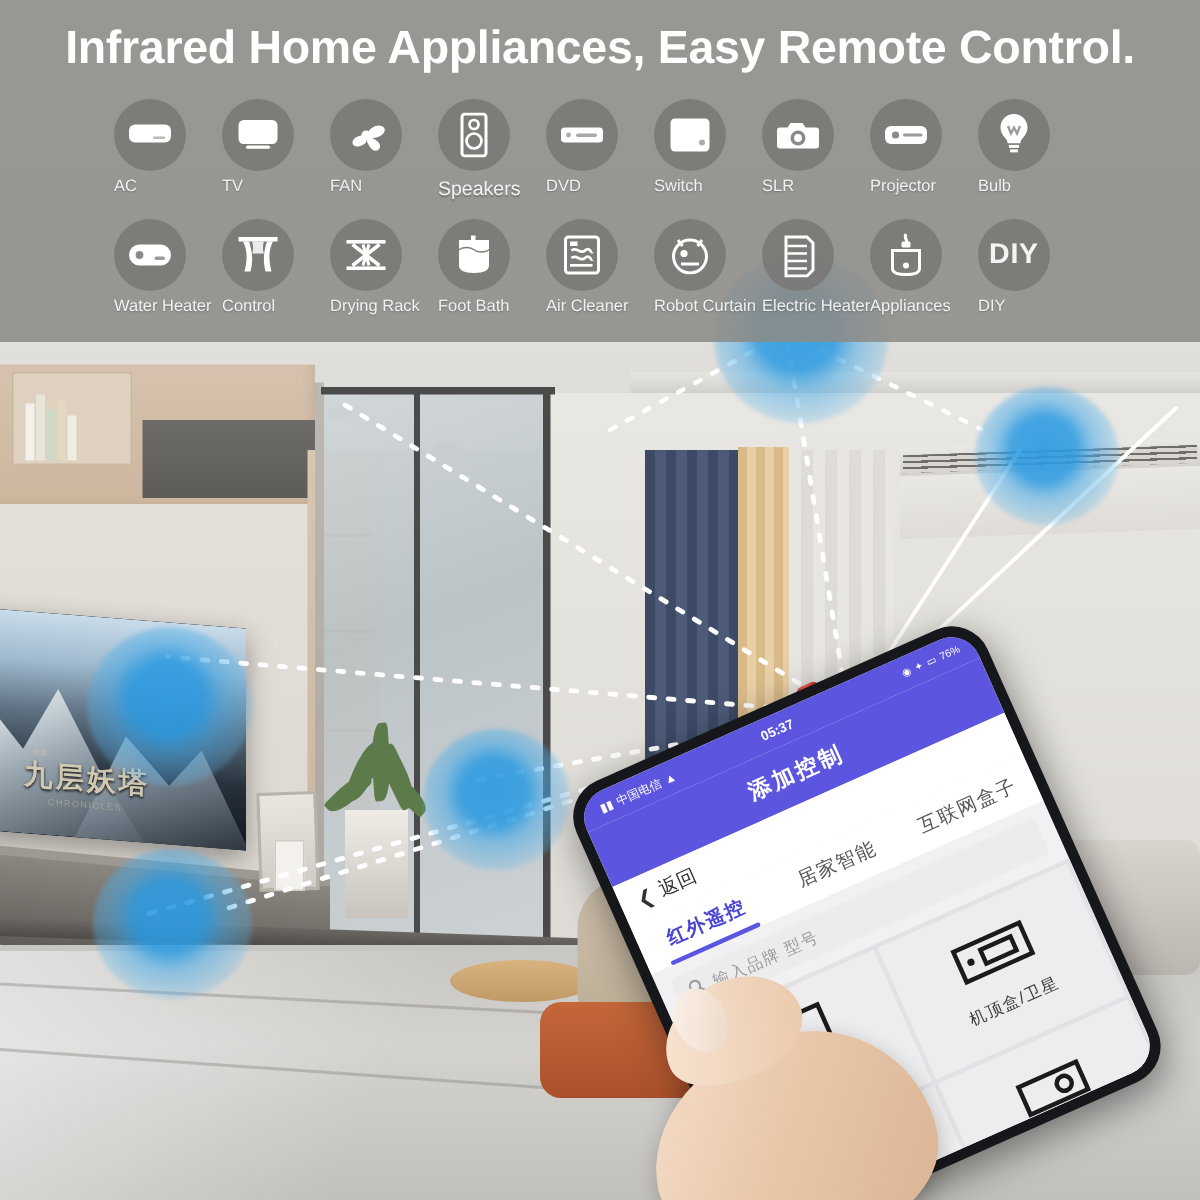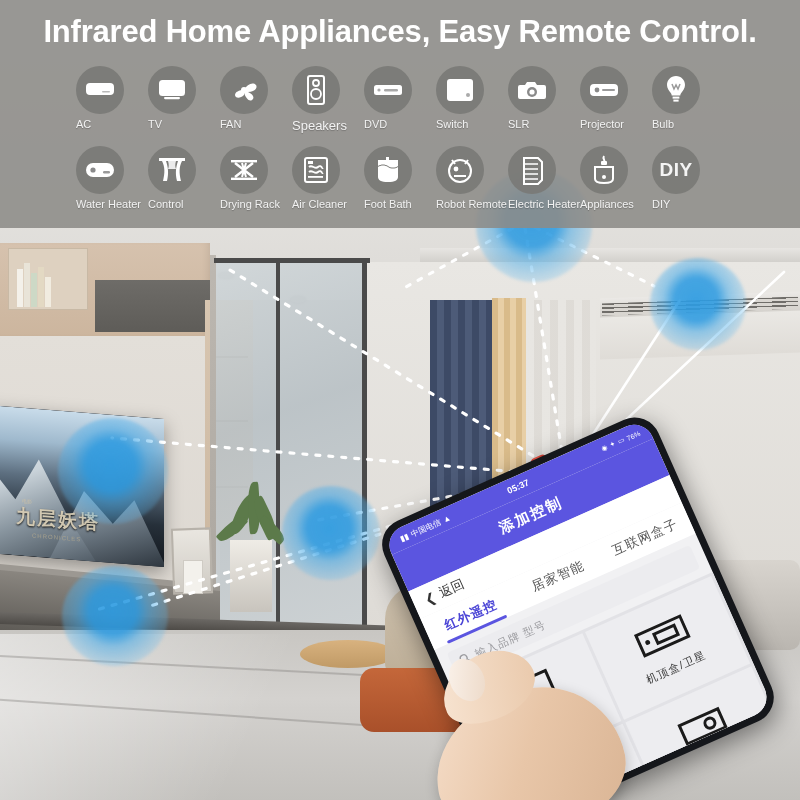--- a/index.html
+++ b/index.html
@@ -434,49 +434,49 @@
               <rect x="2" y="19.6" width="26" height="2.4" fill="#fff"></rect>
               <path d="M6 5l18 14M24 5L6 19" stroke="#fff" stroke-width="2.4"></path>
               <path d="M13 5l4 14M17 5l-4 14" stroke="#fff" stroke-width="2"></path>
             </svg>
         </div>
         <div class="clabel">Drying Rack</div>
       </div>
       <div class="cell">
         <div class="circ">
           <svg width="26" height="28" viewBox="0 0 26 28">
+              <path d="M3 4h20v6c-3 2-7 2-10 0S6 8 3 10z" fill="#fff"></path>
+              <path d="M3 11c3-2 7-2 10 0s7 2 10 0v10c0 3-3 5-10 5S3 24 3 21z" fill="#fff"></path>
+              <rect x="11" y="1" width="3" height="4" fill="#fff"></rect>
+            </svg>
+        </div>
+        <div class="clabel">Foot Bath</div>
+      </div>
+      <div class="cell">
+        <div class="circ">
+          <svg width="26" height="28" viewBox="0 0 26 28">
               <rect x="2" y="2" width="22" height="24" rx="2" fill="none" stroke="#fff" stroke-width="2"></rect>
               <path d="M6 11c3-3 6 3 9 0s4 2 5 1" stroke="#fff" stroke-width="1.8" fill="none"></path>
               <path d="M6 16c3-3 6 3 9 0s4 2 5 1" stroke="#fff" stroke-width="1.8" fill="none"></path>
               <rect x="5" y="20" width="15" height="1.8" fill="#fff"></rect>
               <rect x="5" y="5" width="5" height="3" fill="#fff"></rect>
             </svg>
         </div>
         <div class="clabel">Air Cleaner</div>
       </div>
       <div class="cell">
         <div class="circ">
-          <svg width="26" height="28" viewBox="0 0 26 28">
-              <path d="M3 4h20v6c-3 2-7 2-10 0S6 8 3 10z" fill="#fff"></path>
-              <path d="M3 11c3-2 7-2 10 0s7 2 10 0v10c0 3-3 5-10 5S3 24 3 21z" fill="#fff"></path>
-              <rect x="11" y="1" width="3" height="4" fill="#fff"></rect>
-            </svg>
-        </div>
-        <div class="clabel">Foot Bath</div>
-      </div>
-      <div class="cell">
-        <div class="circ">
           <svg width="30" height="26" viewBox="0 0 30 26">
               <circle cx="15" cy="14" r="11" fill="none" stroke="#fff" stroke-width="2"></circle>
               <circle cx="11" cy="12" r="2.4" fill="#fff"></circle>
               <path d="M7 3l3 4M23 3l-3 4" stroke="#fff" stroke-width="2"></path>
               <path d="M9 19h12" stroke="#fff" stroke-width="2"></path>
             </svg>
         </div>
-        <div class="clabel">Robot Remote</div>
+        <div class="clabel">Robot Curtain</div>
       </div>
       <div class="cell">
         <div class="circ">
           <svg width="26" height="30" viewBox="0 0 26 30">
               <path d="M5 3h14l4 4v18l-4 4H5z" fill="none" stroke="#fff" stroke-width="2"></path>
               <path d="M6 9h13M6 14h13M6 19h13M6 24h13" stroke="#fff" stroke-width="1.6"></path>
             </svg>
         </div>
         <div class="clabel">Electric Heater</div>
       </div>

